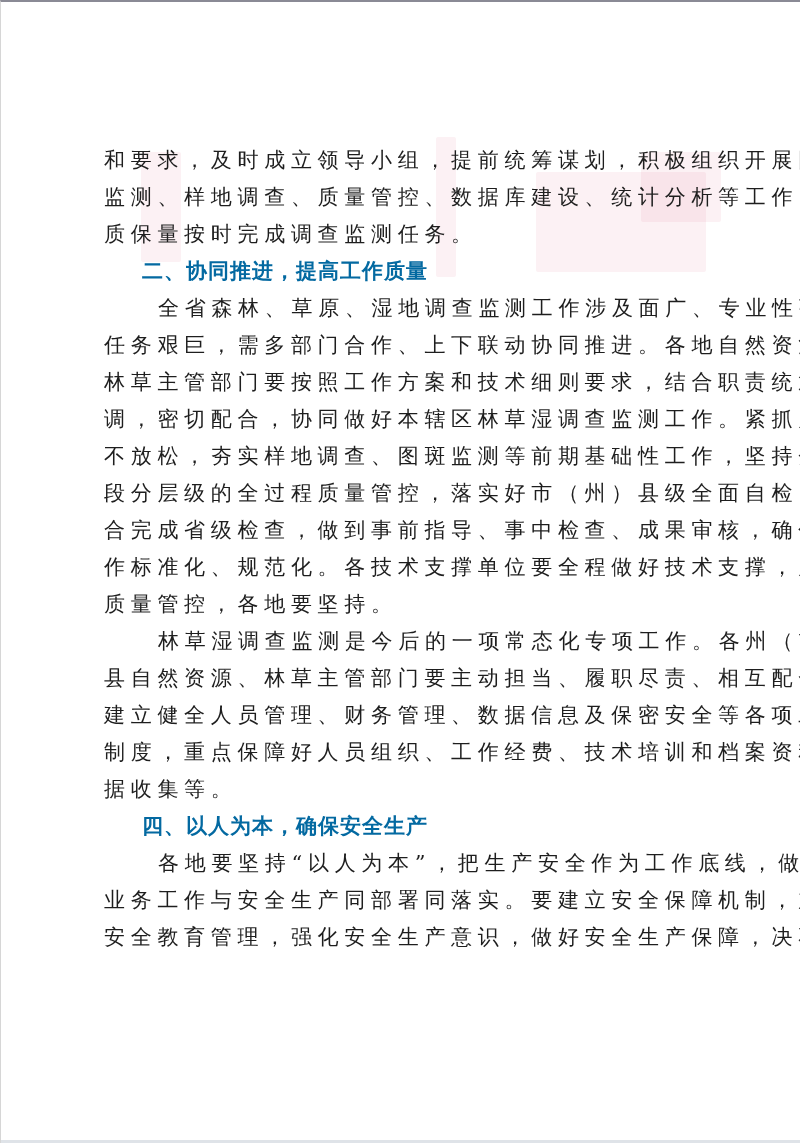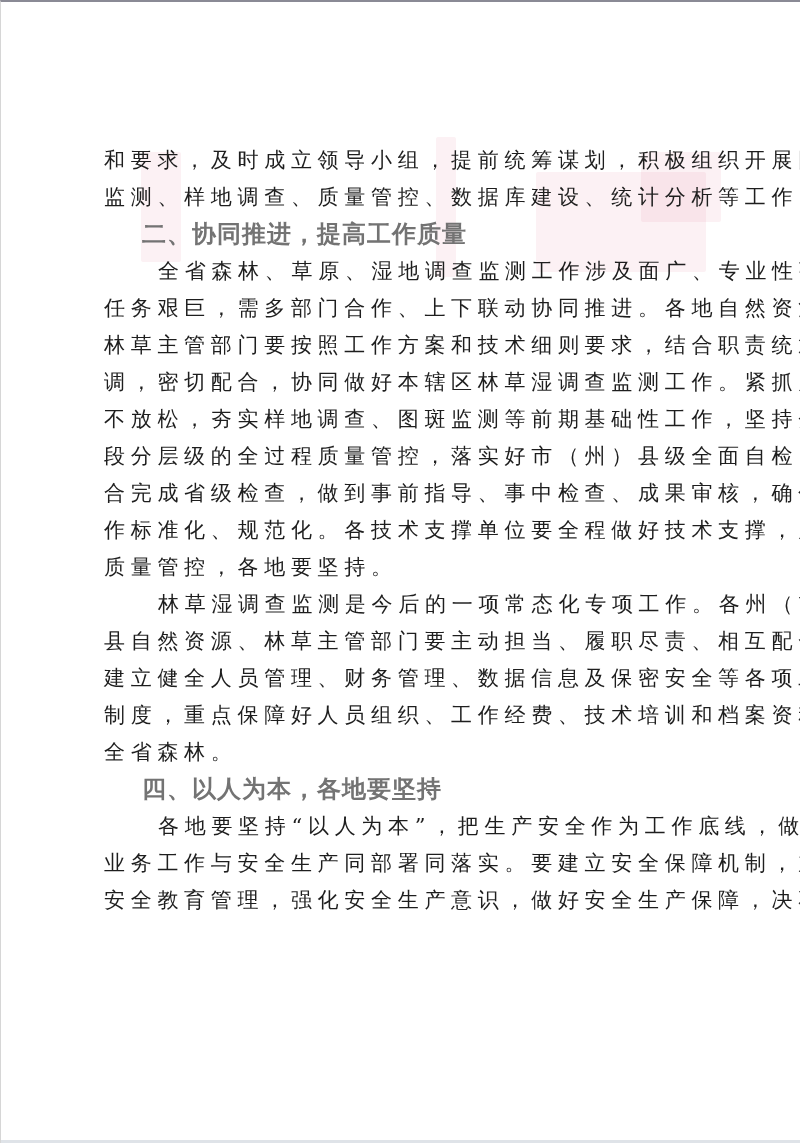--- a/index.html
+++ b/index.html
@@ -57,44 +57,45 @@
     }
     .line.last {
       text-align-last: left;
     }
     .line.indent {
       padding-left: 54px;
     }
     .heading {
       height: 37px;
       line-height: 37px;
-      font-size: 24px;
+      font-size: 21px;
       letter-spacing: 1px;
       padding-left: 38px;
       font-family: "DejaVu Sans", "Liberation Sans", sans-serif;
       font-weight: bold;
-      color: #737373;
+      color: #0369a1;
       white-space: nowrap;
     }
   </style>
 </head>
 <body>
 
 <div class="page">
 
   <div class="bleed" style="left:140px;top:150px;width:40px;height:110px;"></div>
   <div class="bleed" style="left:435px;top:135px;width:20px;height:140px;"></div>
   <div class="bleed" style="left:535px;top:170px;width:170px;height:100px;"></div>
   <div class="bleed" style="left:640px;top:150px;width:80px;height:70px;"></div>
 
   <div class="content">
 
     <div>
       <div class="line">和要求，及时成立领导小组，提前统筹谋划，积极组织开展图斑</div>
       <div class="line">监测、样地调查、质量管控、数据库建设、统计分析等工作，保</div>
+      <div class="line last">质保量按时完成调查监测任务。</div>
     </div>
 
     <div class="heading">二、协同推进，提高工作质量</div>
 
     <div>
       <div class="line indent">全省森林、草原、湿地调查监测工作涉及面广、专业性强、</div>
       <div class="line">任务艰巨，需多部门合作、上下联动协同推进。各地自然资源和</div>
       <div class="line">林草主管部门要按照工作方案和技术细则要求，结合职责统筹协</div>
       <div class="line">调，密切配合，协同做好本辖区林草湿调查监测工作。紧抓质量</div>
       <div class="line">不放松，夯实样地调查、图斑监测等前期基础性工作，坚持分阶</div>
@@ -103,24 +104,24 @@
       <div class="line">作标准化、规范化。各技术支撑单位要全程做好技术支撑，严格</div>
       <div class="line last">质量管控，各地要坚持。</div>
     </div>
 
 
     <div>
       <div class="line indent">林草湿调查监测是今后的一项常态化专项工作。各州（市）</div>
       <div class="line">县自然资源、林草主管部门要主动担当、履职尽责、相互配合，</div>
       <div class="line">建立健全人员管理、财务管理、数据信息及保密安全等各项工作</div>
       <div class="line">制度，重点保障好人员组织、工作经费、技术培训和档案资料数</div>
-      <div class="line last">全省森林。</div>
+      <div class="line last">据收集等。</div>
     </div>
 
-    <div class="heading">四、以人为本，各地要坚持</div>
+    <div class="heading">四、以人为本，确保安全生产</div>
 
     <div>
       <div class="line indent">各地要坚持“以人为本”，把生产安全作为工作底线，做到</div>
       <div class="line">业务工作与安全生产同部署同落实。要建立安全保障机制，加强</div>
       <div class="line">安全教育管理，强化安全生产意识，做好安全生产保障，决不能</div>
     </div>
 
   </div>
 
   <div class="page-bottom-edge"></div>

